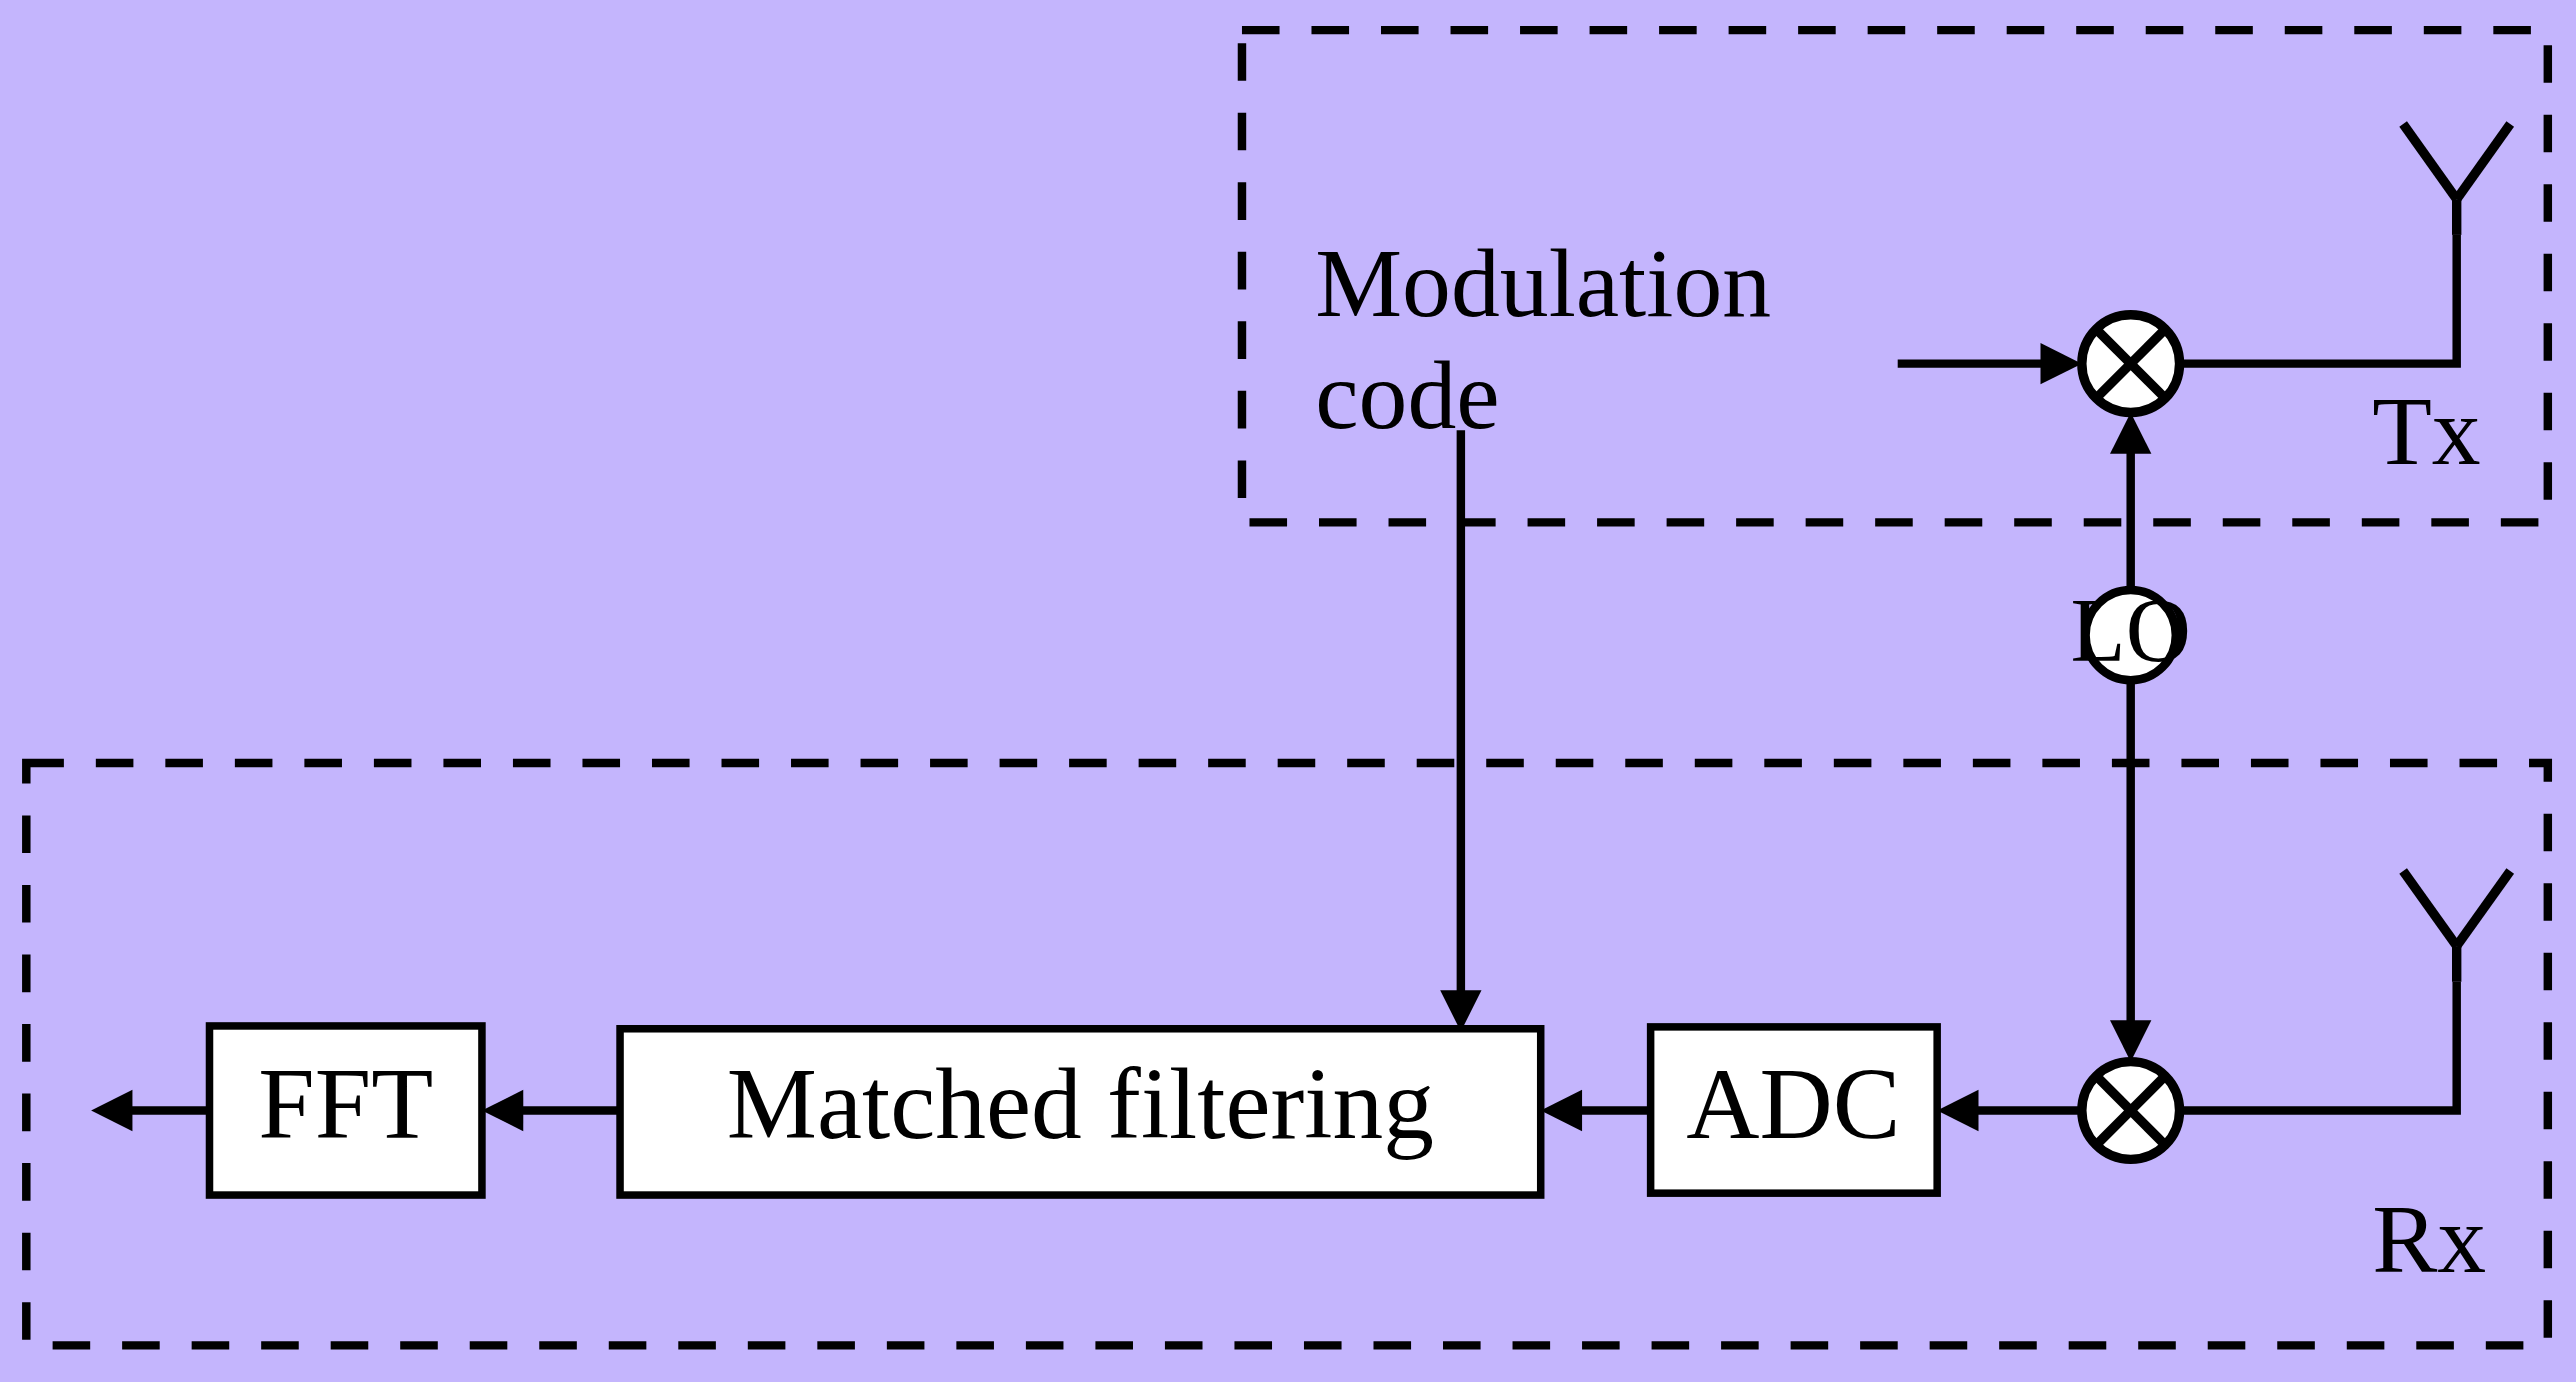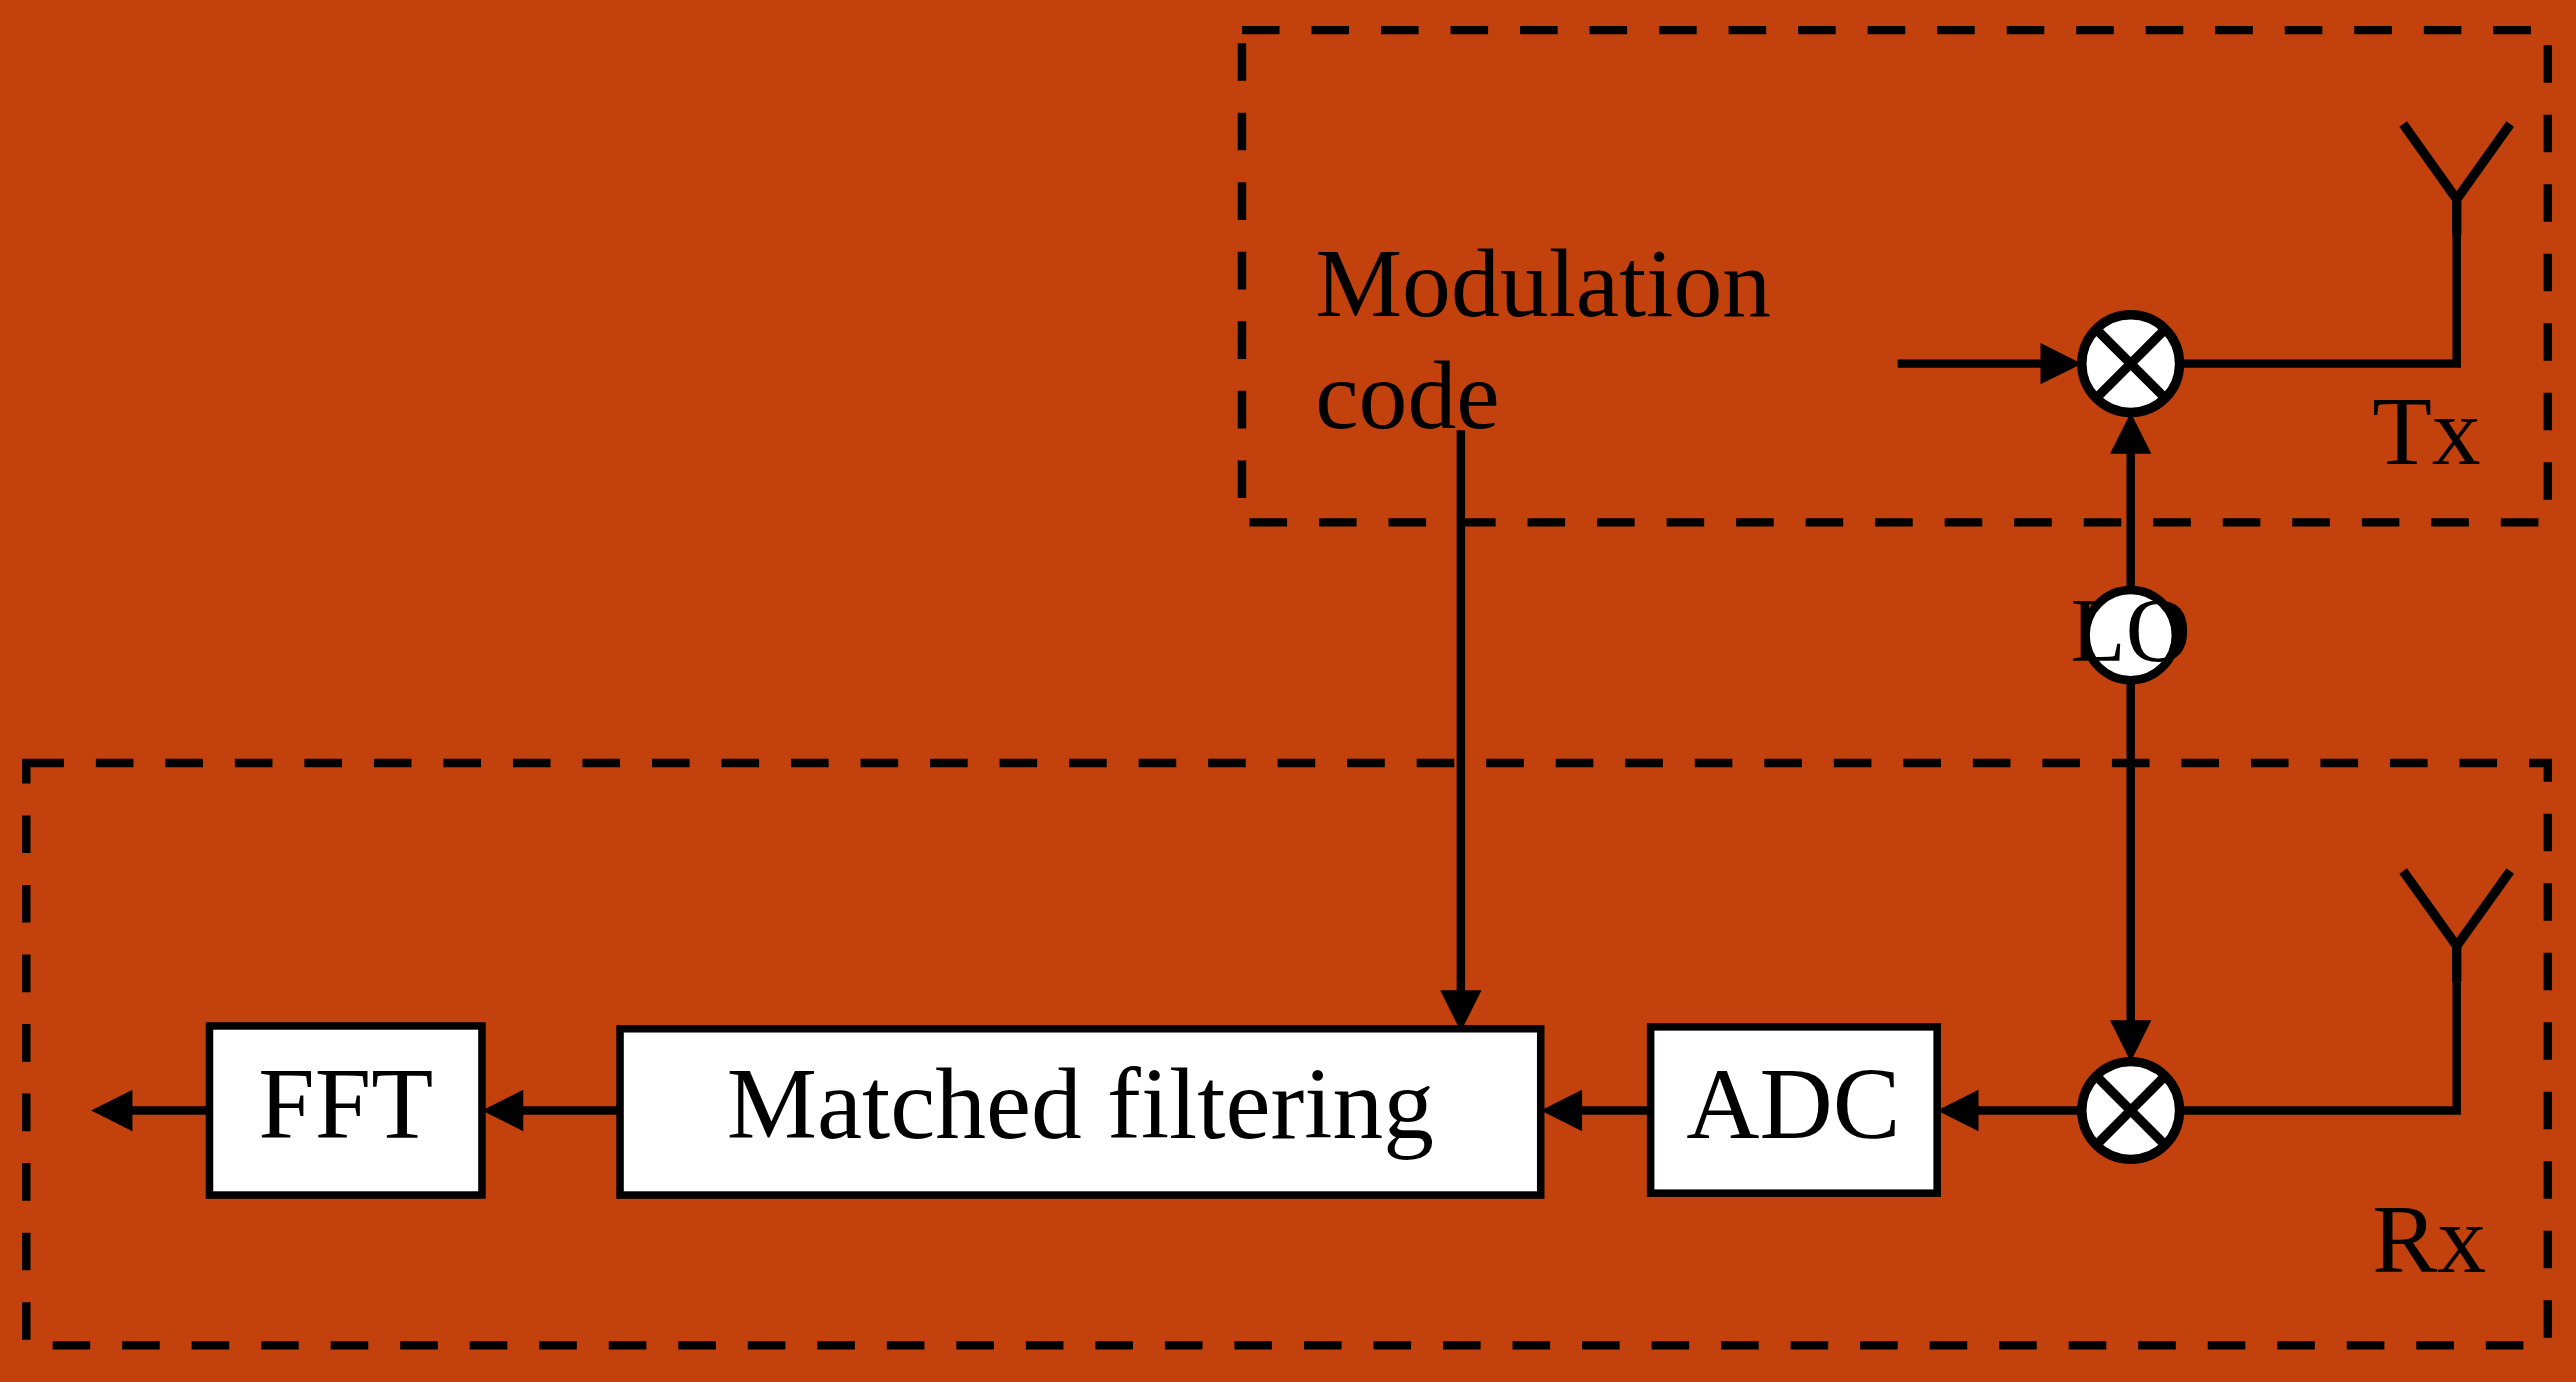--- a/index.html
+++ b/index.html
@@ -5,21 +5,21 @@
 <style>
   html, body {
     margin: 0;
     padding: 0;
     background: #ffffff;
   }
   #stage {
     position: relative;
     width: 2576px;
     height: 1383px;
-    background: #c2410c;
+    background: #c4b5fd;
     overflow: hidden;
     font-family: "Liberation Serif", "DejaVu Serif", serif;
   }
   #diagram-svg {
     position: absolute;
     left: 0;
     top: 0;
     width: 2576px;
     height: 1383px;
     display: block;

